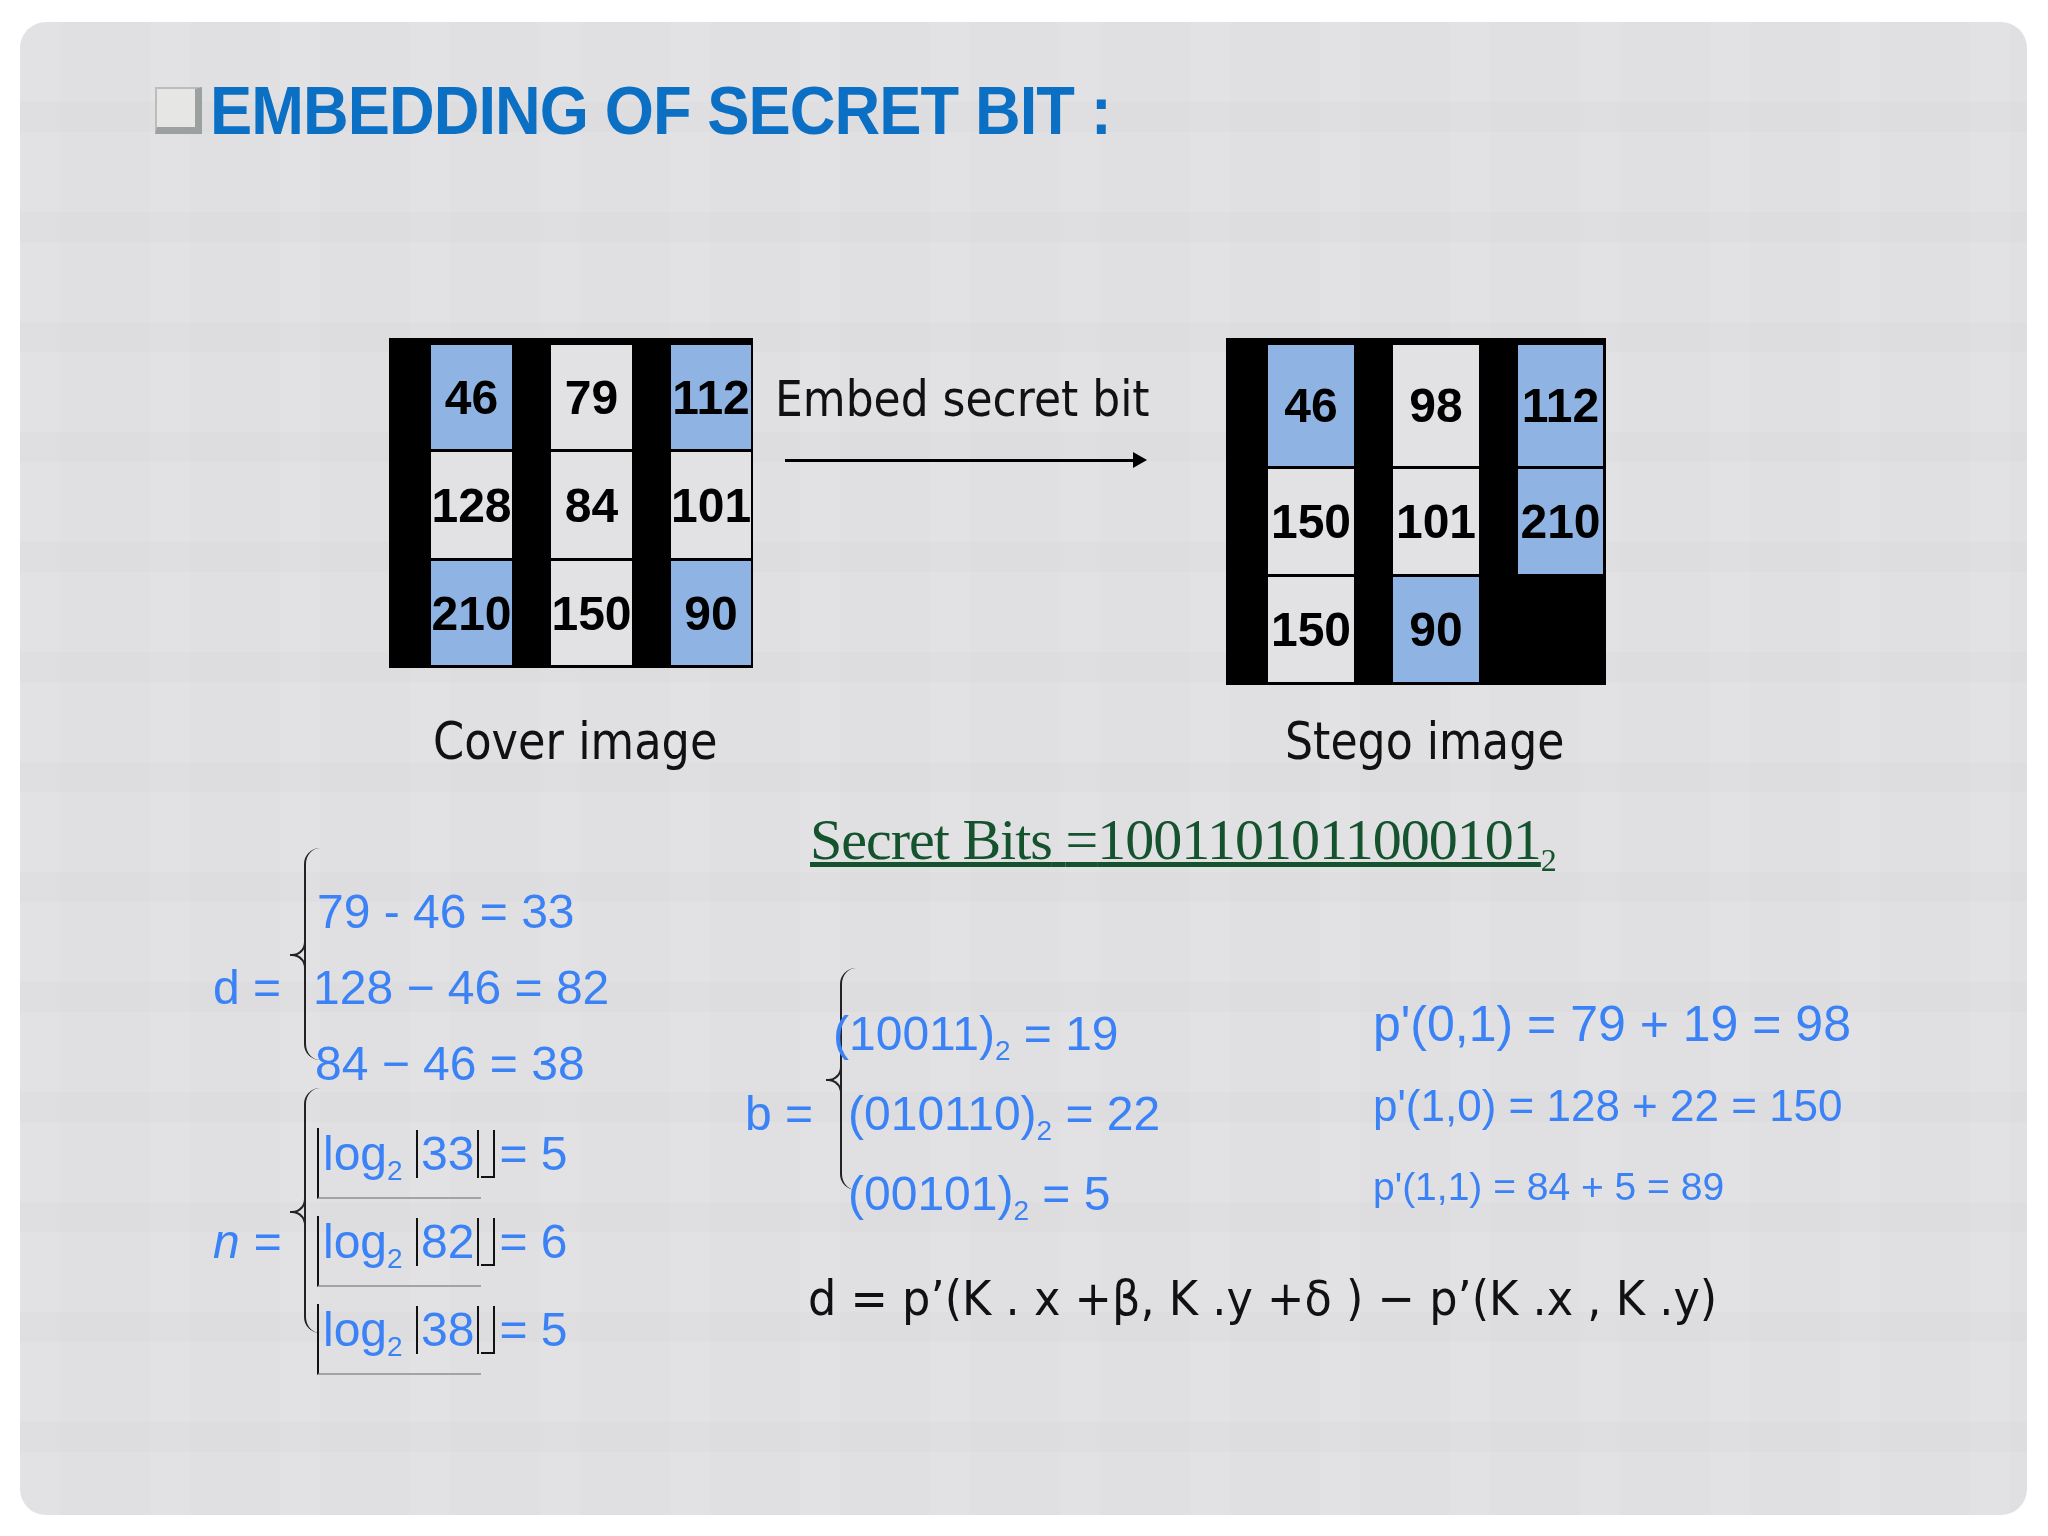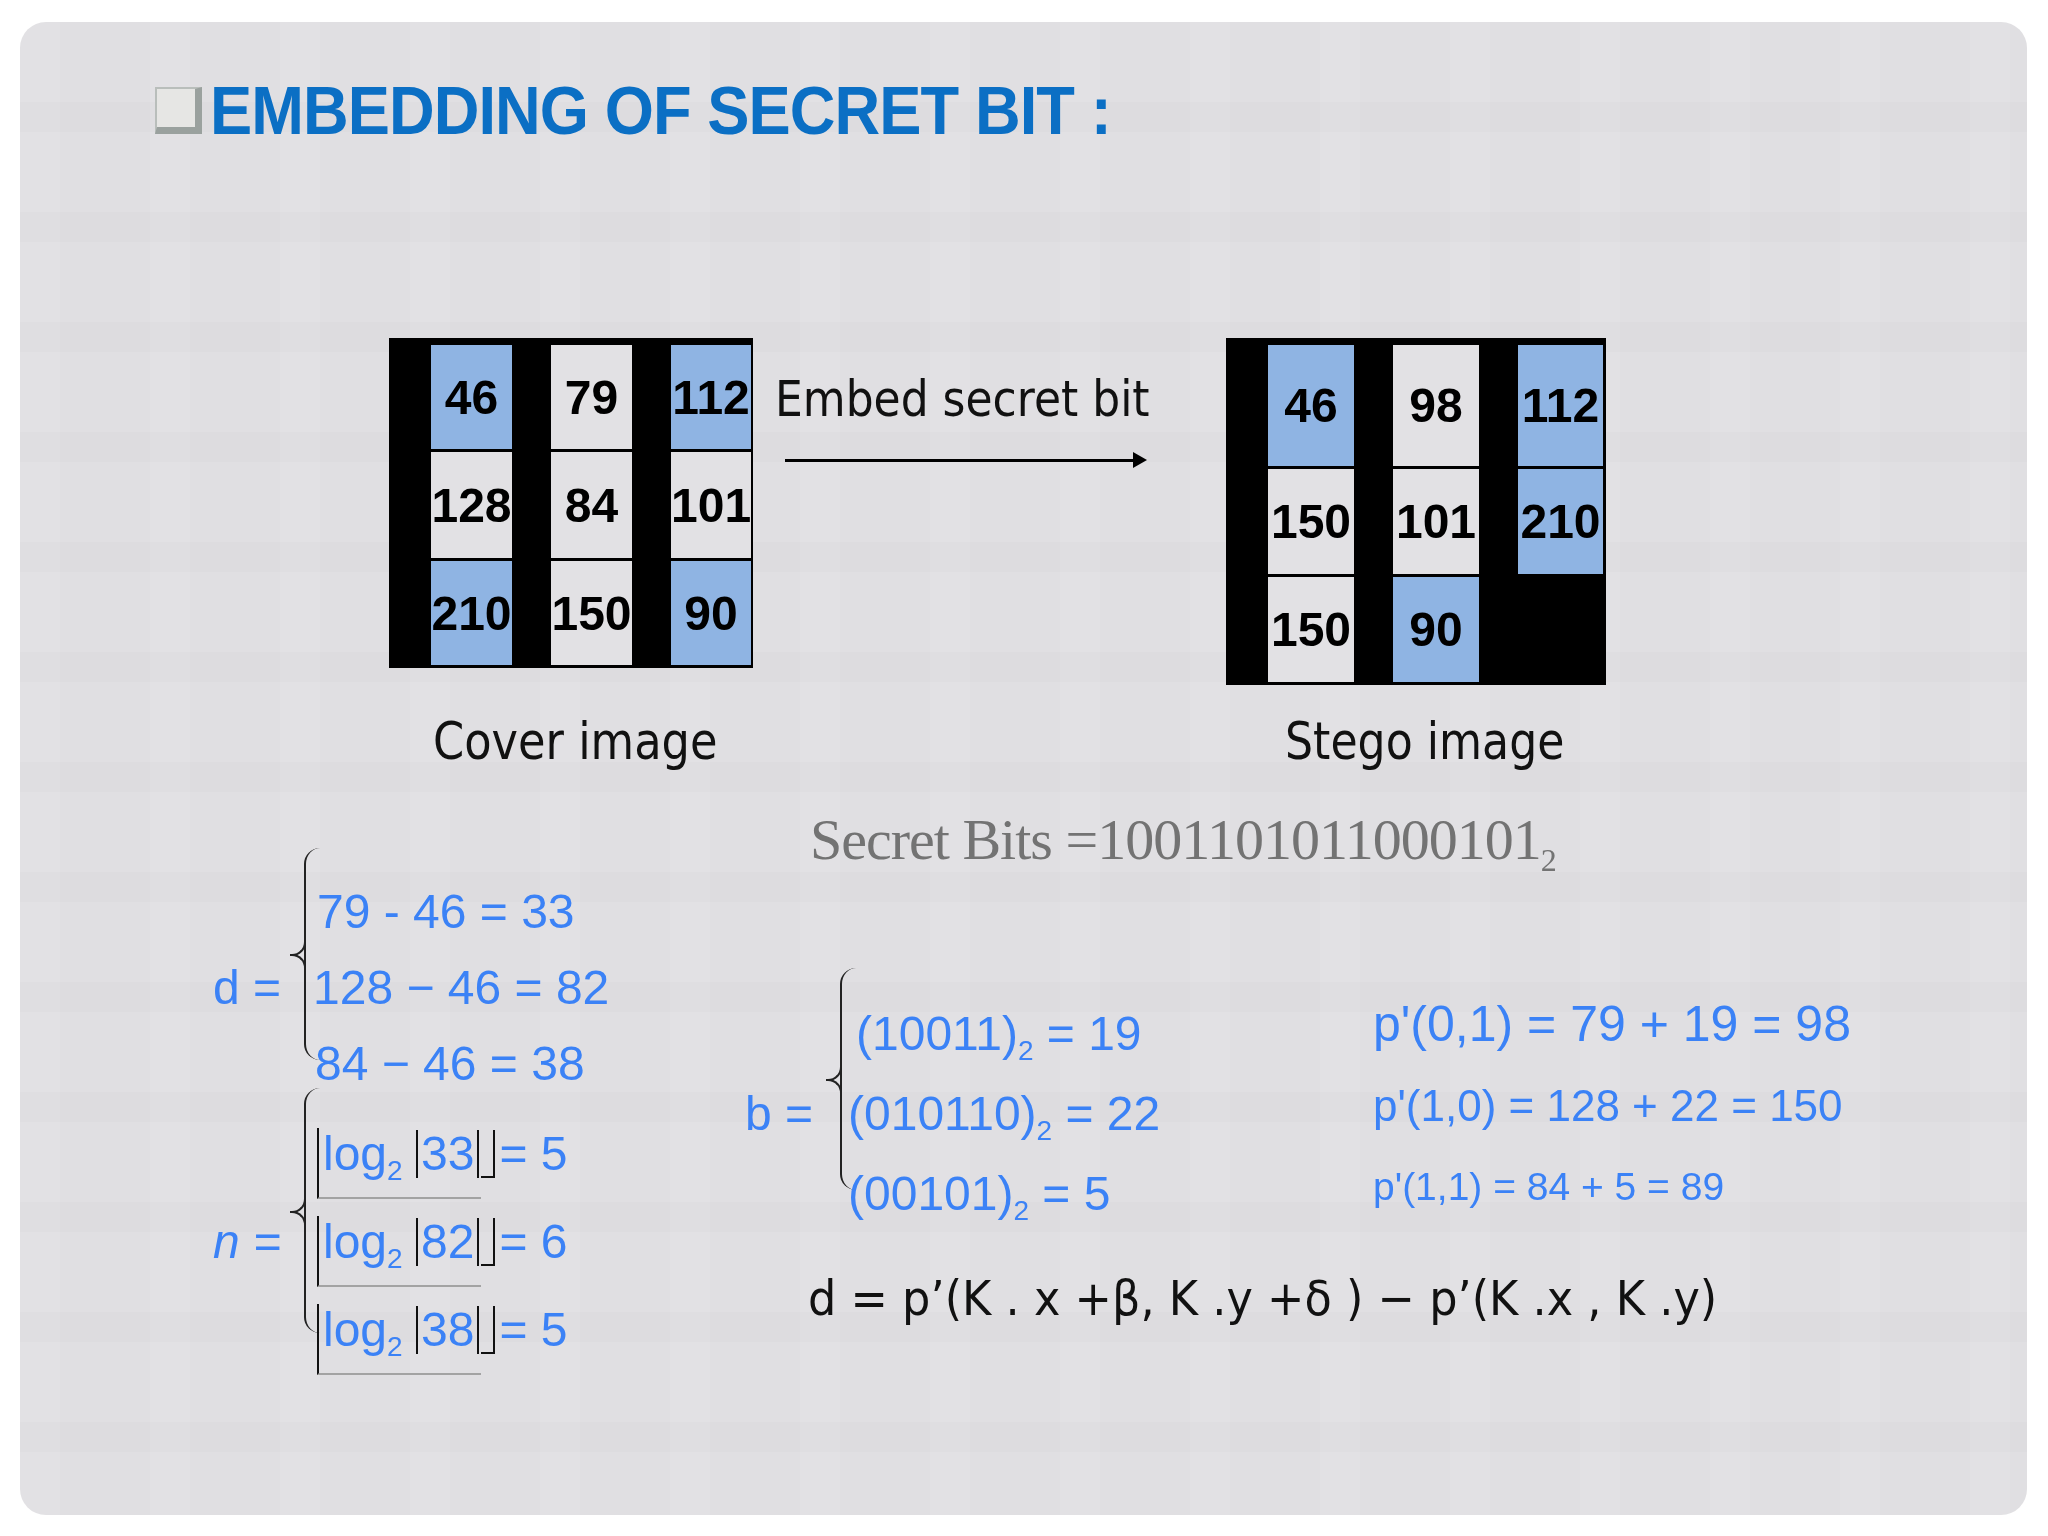--- a/index.html
+++ b/index.html
@@ -60,21 +60,21 @@
   .embed-label { left: 775px; top: 370px; font-size: 50px; line-height: 58px; transform: scaleX(0.88); }
   .arrow { position: absolute; left: 785px; top: 459px; width: 350px; height: 3px; background: #000; }
   .arrow::after {
     content: ""; position: absolute; right: -12px; top: -7px;
     border-left: 14px solid #000; border-top: 8px solid transparent; border-bottom: 8px solid transparent;
   }
   .cover-label { left: 433px; top: 710px; font-size: 52px; line-height: 62px; transform: scaleX(0.86); }
   .stego-label { left: 1285px; top: 710px; font-size: 52px; line-height: 62px; transform: scaleX(0.85); }
 
   
-  .math { font-family: "Liberation Serif", serif; color: #737373; }
+  .math { font-family: "Liberation Serif", serif; color: #14532d; text-decoration: underline; }
   .secret { left: 810px; top: 808px; font-size: 58px; line-height: 64px; letter-spacing: -1px; }
   .secret sub { font-size: 32px; vertical-align: -12px; }
 
   .eqline { position: absolute; font-family: Liberation Sans, sans-serif; font-size: 48px; line-height: 52px; color: #3b82f6; white-space: nowrap; margin-top: 34px; }
   .eqline sub { font-size: 28px; vertical-align: -10px; }
   .brace {
     position: absolute; font-family: "Liberation Serif", serif; color: #111;
     border-left: 2px solid #222; border-radius: 18px 0 0 18px; width: 14px;
   }
   .brace::before {
@@ -136,21 +136,21 @@
 <div class="eqline" style="left:315px; top:1004px;">84 − 46 = 38</div>
 
 <div class="eqline" style="left:213px; top:1182px; font-style:italic;">n =</div>
 <div class="brace" style="left:304px; top:1088px; height:245px;"></div>
 <div class="eqline" style="left:317px; top:1094px;"><span class="floor"><span>log</span><sub>2</sub> <span class="absbar">33</span></span><span class="floor-r"></span><span>= 5</span></div>
 <div class="eqline" style="left:317px; top:1182px;"><span class="floor"><span>log</span><sub>2</sub> <span class="absbar">82</span></span><span class="floor-r"></span><span>= 6</span></div>
 <div class="eqline" style="left:317px; top:1270px;"><span class="floor"><span>log</span><sub>2</sub> <span class="absbar">38</span></span><span class="floor-r"></span><span>= 5</span></div>
 
 <div class="eqline" style="left:745px; top:1054px;">b =</div>
 <div class="brace" style="left:840px; top:968px; height:222px;"></div>
-<div class="eqline" style="left:856px; top:974px;"><span>(10011)</span><sub>2</sub><span> = 19</span></div>
+<div class="eqline" style="left:833px; top:974px;"><span>(10011)</span><sub>2</sub><span> = 19</span></div>
 <div class="eqline" style="left:848px; top:1054px;text-align:center;"><span>(010110)</span><sub>2</sub><span> = 22</span></div>
 <div class="eqline" style="left:848px; top:1134px;"><span>(00101)</span><sub>2</sub><span> = 5</span></div>
 
 <div class="eqline" style="left:1373px; top:964px; font-size:50px;">p'(0,1) = 79 + 19 = 98</div>
 <div class="eqline" style="left:1373px; top:1046px; font-size:44px;">p'(1,0) = 128 + 22 = 150</div>
 <div class="eqline" style="left:1373px; top:1127px; font-size:39px;">p'(1,1) = 84 + 5 = 89</div>
 
 <div class="abs formula">d = p’(K . x +β, K .y +δ ) − p’(K .x , K .y)</div>
 
 </body></html>

